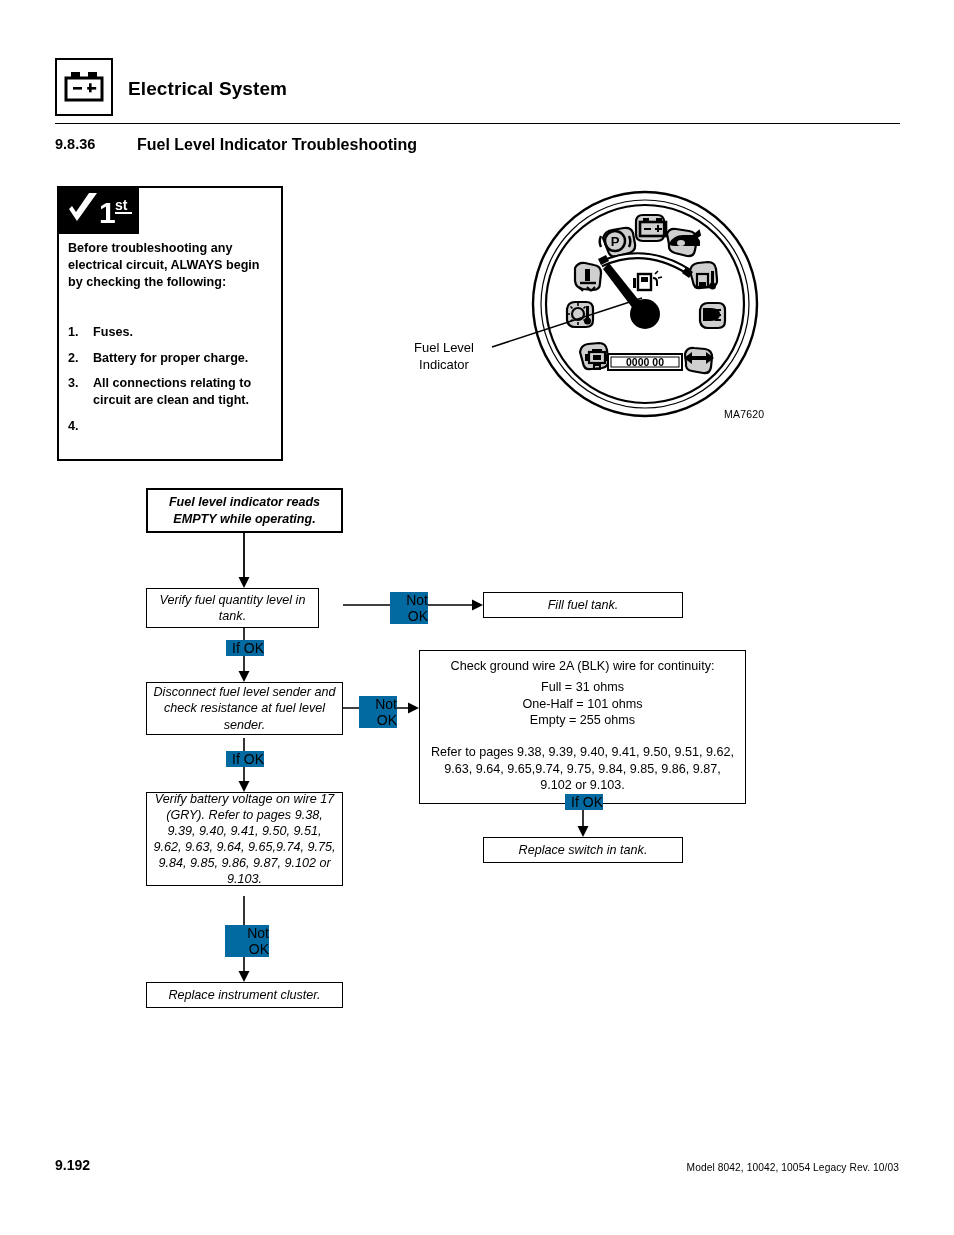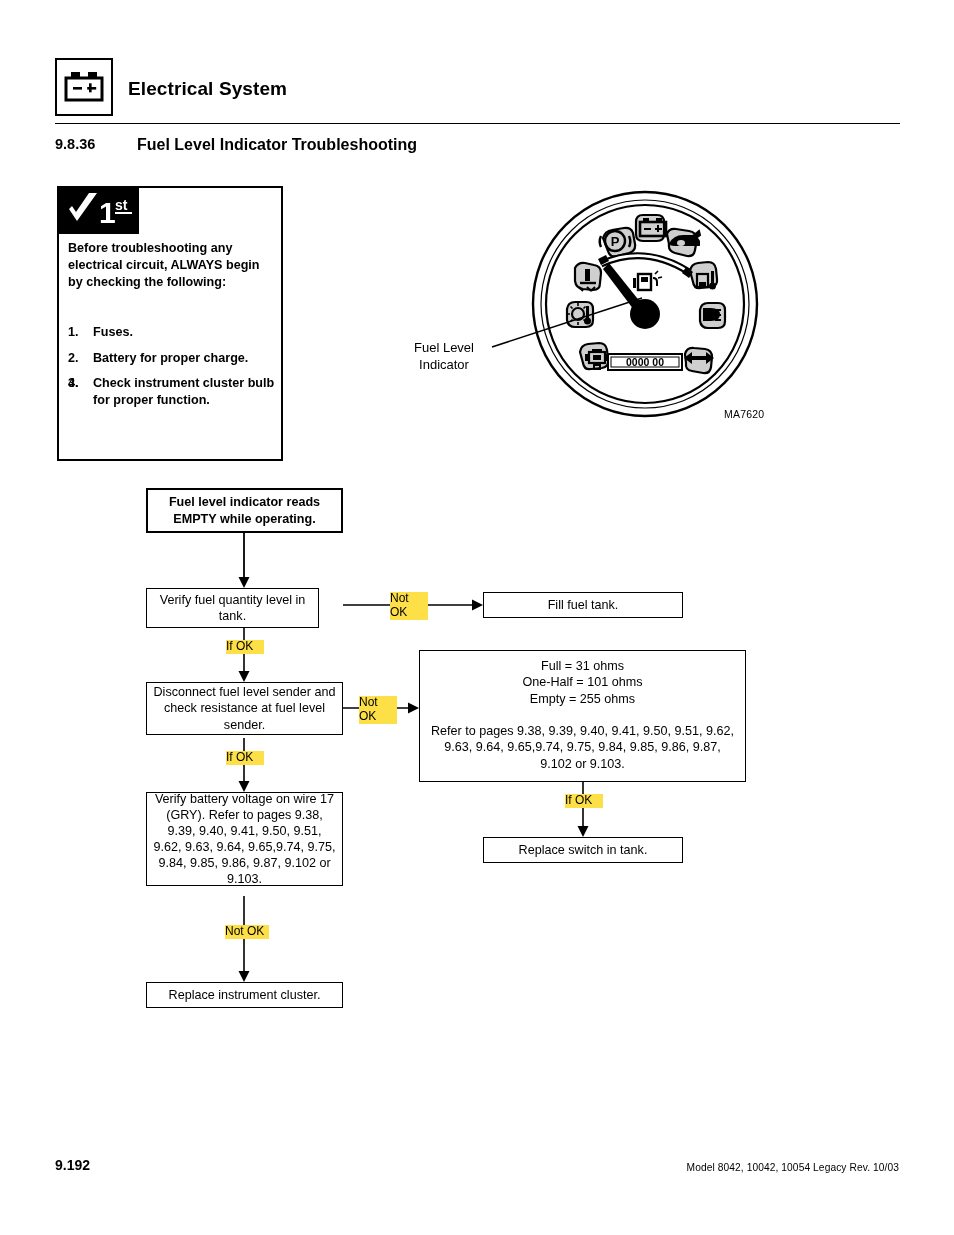--- a/index.html
+++ b/index.html
@@ -155,31 +155,32 @@
     box-sizing: border-box;
     border: 1.4px solid #000;
     background: #fff;
     display: flex;
     align-items: center;
     justify-content: center;
     text-align: center;
     font-size: 12.6px;
     line-height: 1.28;
     padding: 0 6px;
+    font-style: italic;
   }
   .fbox.heavy {
     border-width: 2.6px;
     font-weight: bold;
   }
   .flabel {
     position: absolute;
-    font-size: 12px;
+    font-size: 14px;
     line-height: 1.16;
-    text-align: left;
-    background: #fde047;
+    text-align: right;
+    background: #0369a1;
   }
   .ohm-box {
     position: absolute;
     box-sizing: border-box;
     border: 1.4px solid #000;
     background: #fff;
     padding: 7px 8px 9px 8px;
     font-size: 12.6px;
     line-height: 1.3;
     text-align: center;
@@ -241,24 +242,24 @@
     <div class="check-item">
       <span class="num">1.</span>
       <span>Fuses.</span>
     </div>
     <div class="check-item">
       <span class="num">2.</span>
       <span>Battery for proper charge.</span>
     </div>
     <div class="check-item">
       <span class="num">3.</span>
+      <span>All connections relating to circuit are clean and tight.</span>
     </div>
     <div class="check-item">
       <span class="num">4.</span>
-      <span>Check instrument cluster bulb for proper function.</span>
     </div>
   </div>
 </div>
 
 <div class="gauge-wrap">
   <svg width="240" height="240" viewBox="0 0 240 240">
 
     <circle cx="120" cy="118" r="112" fill="#fff" stroke="#000" stroke-width="2.4"></circle>
     <circle cx="120" cy="118" r="104" fill="#fff" stroke="#000" stroke-width="1.2"></circle>
     <circle cx="120" cy="118" r="99" fill="#fff" stroke="#000" stroke-width="2.2"></circle>
@@ -386,20 +387,21 @@
 <div class="fbox" style="left:146px; top:588px; width:173px; height:40px;">Verify fuel quantity level in tank.</div>
 <div class="flabel" style="left:390px; top:592px; width:38px;">Not OK</div>
 <div class="fbox" style="left:483px; top:592px; width:200px; height:26px;">Fill fuel tank.</div>
 <div class="flabel" style="left:226px; top:640px; width:38px;">If OK</div>
 
 <div class="fbox" style="left:146px; top:682px; width:197px; height:53px;">Disconnect fuel level sender and check resistance at fuel level sender.</div>
 <div class="flabel" style="left:359px; top:696px; width:38px;">Not OK</div>
 <div class="flabel" style="left:226px; top:751px; width:38px;">If OK</div>
 
 <div class="ohm-box" style="left:419px; top:650px; width:327px;">
+  <div class="ohm-head">Check ground wire 2A (BLK) wire for continuity:</div>
   <div class="ohm-vals" style="white-space:pre-line;">Full = 31 ohms
 One-Half = 101 ohms
 Empty = 255 ohms</div>
   <div class="ohm-refs">Refer to pages 9.38, 9.39, 9.40, 9.41, 9.50, 9.51, 9.62, 9.63, 9.64, 9.65,9.74, 9.75, 9.84, 9.85, 9.86, 9.87, 9.102 or 9.103.</div>
 </div>
 <div class="flabel" style="left:565px; top:794px; width:38px;">If OK</div>
 <div class="fbox" style="left:483px; top:837px; width:200px; height:26px;">Replace switch in tank.</div>
 
 <div class="fbox" style="left:146px; top:792px; width:197px; height:94px;">Verify battery voltage on wire 17 (GRY). Refer to pages 9.38, 9.39, 9.40, 9.41, 9.50, 9.51, 9.62, 9.63, 9.64, 9.65,9.74, 9.75, 9.84, 9.85, 9.86, 9.87, 9.102 or 9.103.</div>
 <div class="flabel" style="left:225px; top:925px; width:44px;">Not OK</div>

